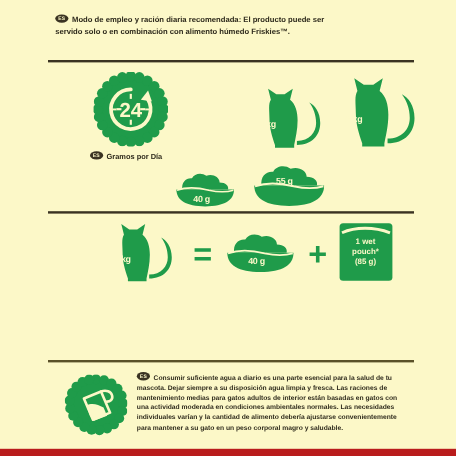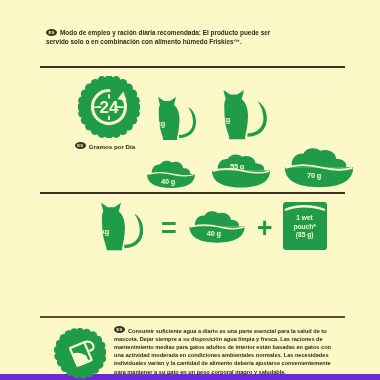--- a/index.html
+++ b/index.html
@@ -11,23 +11,22 @@
     height: 380px;
     background: #fcf8c8;
     font-family: "Liberation Sans", sans-serif;
     overflow: hidden;
     position: relative;
   }
   .page {
     position: absolute;
     inset: 0;
     background: #fcf8c8;
-    border-bottom: 6px solid #6d28d9;
+    border-bottom: 6px solid #b91c1c;
     box-sizing: border-box;
-    margin-top: 16px;
   }
   .inner {
     position: absolute;
     left: 40px;
     top: 0;
     width: 305px;
     height: 380px;
   }
 
   
@@ -266,48 +265,48 @@
             <rect x="15.6" y="30.4" width="3.4" height="1.6" fill="#fcf8c8"></rect>
             <rect x="43.0" y="30.4" width="3.4" height="1.6" fill="#fcf8c8"></rect>
             <text x="31" y="37.2" text-anchor="middle" font-family="Liberation Sans, sans-serif" font-size="17" font-weight="bold" fill="#fcf8c8">24</text>
           </svg>
         </div>
         <div id="gramos-label"><span class="es-badge">ES</span><span>Gramos por Día</span></div>
       </div>
 
       <div id="cats-row">
 
-        <div class="cat-cell" style="left:0px;">
-          <svg width="56" height="48" viewBox="0 0 112 96" xmlns="http://www.w3.org/2000/svg">
+
+        <div class="cat-cell" style="left:64px;">
+          <svg width="64" height="56" viewBox="0 0 112 96" xmlns="http://www.w3.org/2000/svg">
             <g fill="#1f9b4a">
               <path d="M24 22 L20 6 L32 14 L44 14 L56 6 L52 22
                        C60 28 63 40 63 52 C63 66 60 78 58 88
                        L58 92 L30 92 L30 88 C26 76 22 64 22 50
                        C22 38 20 28 24 22 Z"></path>
               <path d="M62 88 C84 88 96 74 96 56 C96 40 88 30 80 26
                        C86 34 90 44 90 56 C90 70 80 82 62 82 Z"></path>
             </g>
           </svg>
-          <span class="kg-label" style="left:3px; top:25px;">3 kg</span>
-        </div>
-
-        <div class="cat-cell" style="left:64px;">
-          <svg width="64" height="56" viewBox="0 0 112 96" xmlns="http://www.w3.org/2000/svg">
+          <span class="kg-label" style="left:4px; top:29px;">4 kg</span>
+        </div>
+
+        <div class="cat-cell" style="left:134px;">
+          <svg width="74" height="66" viewBox="0 0 112 96" xmlns="http://www.w3.org/2000/svg">
             <g fill="#1f9b4a">
               <path d="M24 22 L20 6 L32 14 L44 14 L56 6 L52 22
                        C60 28 63 40 63 52 C63 66 60 78 58 88
                        L58 92 L30 92 L30 88 C26 76 22 64 22 50
                        C22 38 20 28 24 22 Z"></path>
               <path d="M62 88 C84 88 96 74 96 56 C96 40 88 30 80 26
                        C86 34 90 44 90 56 C90 70 80 82 62 82 Z"></path>
             </g>
           </svg>
-          <span class="kg-label" style="left:4px; top:29px;">4 kg</span>
-        </div>
-
+          <span class="kg-label" style="left:6px; top:35px;">5 kg</span>
+        </div>
       </div>
 
       <div id="bowls-row">
 
         <div class="bowl-cell" style="left:-4px;">
           <svg width="54" height="33" viewBox="0 0 108 66" xmlns="http://www.w3.org/2000/svg">
             <g fill="#1f9b4a">
               <path d="M16 34 C14 22 22 14 32 15 C36 7 48 5 56 11
                        C66 7 78 13 78 22 C88 22 94 28 92 34 Z"></path>
               <path d="M6 34 L102 34 C102 52 86 62 54 62 C22 62 6 52 6 34 Z"></path>
@@ -322,31 +321,20 @@
             <g fill="#1f9b4a">
               <path d="M16 34 C14 22 22 14 32 15 C36 7 48 5 56 11
                        C66 7 78 13 78 22 C88 22 94 28 92 34 Z"></path>
               <path d="M6 34 L102 34 C102 52 86 62 54 62 C22 62 6 52 6 34 Z"></path>
             </g>
             <path d="M7 35 C24 29 44 31 60 35 C74 38 88 39 101 35" fill="none" stroke="#fcf8c8" stroke-width="2.6"></path>
           </svg>
           <span class="g-label" style="left:22px; top:12px;">55 g</span>
         </div>
 
-        <div class="bowl-cell" style="left:132px;">
-          <svg width="78" height="47" viewBox="0 0 108 66" xmlns="http://www.w3.org/2000/svg">
-            <g fill="#1f9b4a">
-              <path d="M16 34 C14 22 22 14 32 15 C36 7 48 5 56 11
-                       C66 7 78 13 78 22 C88 22 94 28 92 34 Z"></path>
-              <path d="M6 34 L102 34 C102 52 86 62 54 62 C22 62 6 52 6 34 Z"></path>
-            </g>
-            <path d="M7 35 C24 29 44 31 60 35 C74 38 88 39 101 35" fill="none" stroke="#fcf8c8" stroke-width="2.6"></path>
-          </svg>
-          <span class="g-label" style="left:27px; top:28px;">70 g</span>
-        </div>
       </div>
     </div>
 
     <div class="rule" id="rule-mid"></div>
 
     <div id="section-equation">
       <div id="eq-row">
 
         <div class="eq-cat">
           <svg width="62" height="56" viewBox="0 0 112 96" xmlns="http://www.w3.org/2000/svg">

